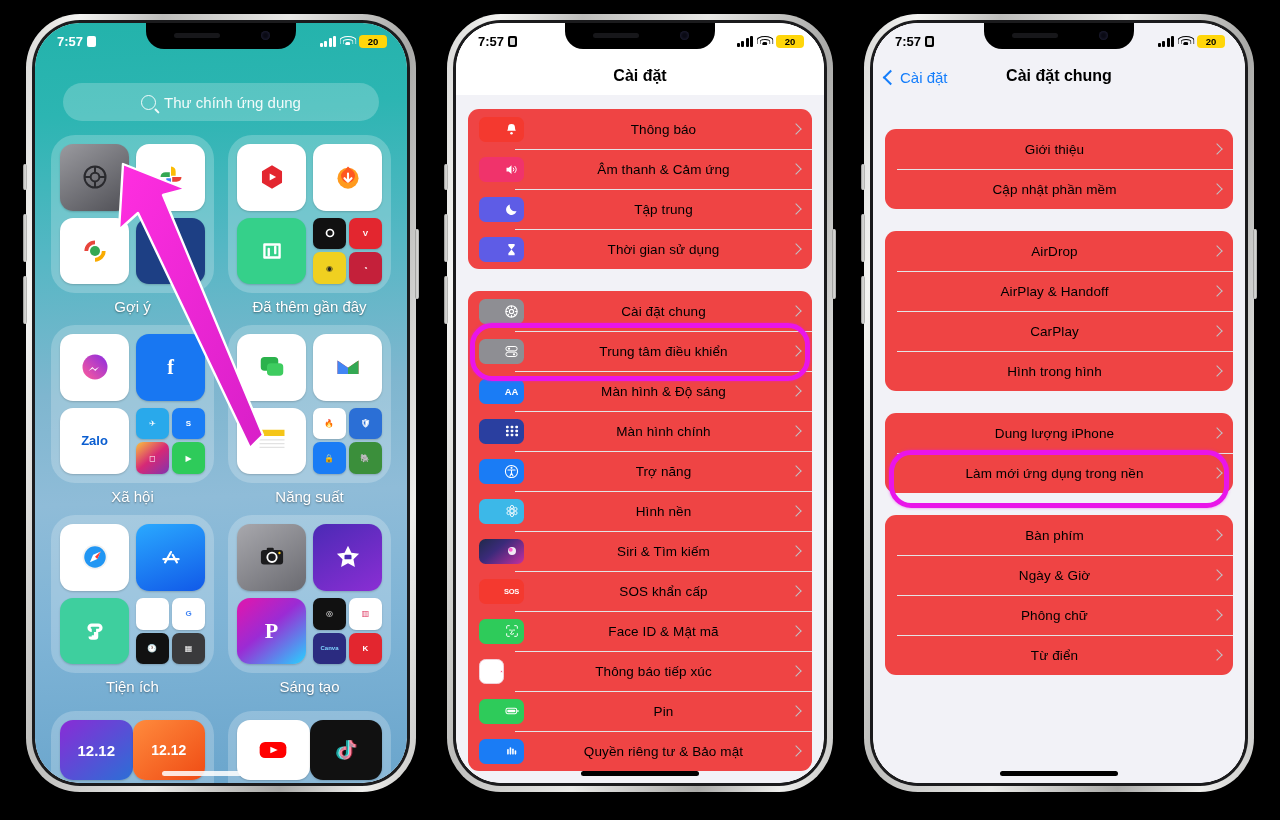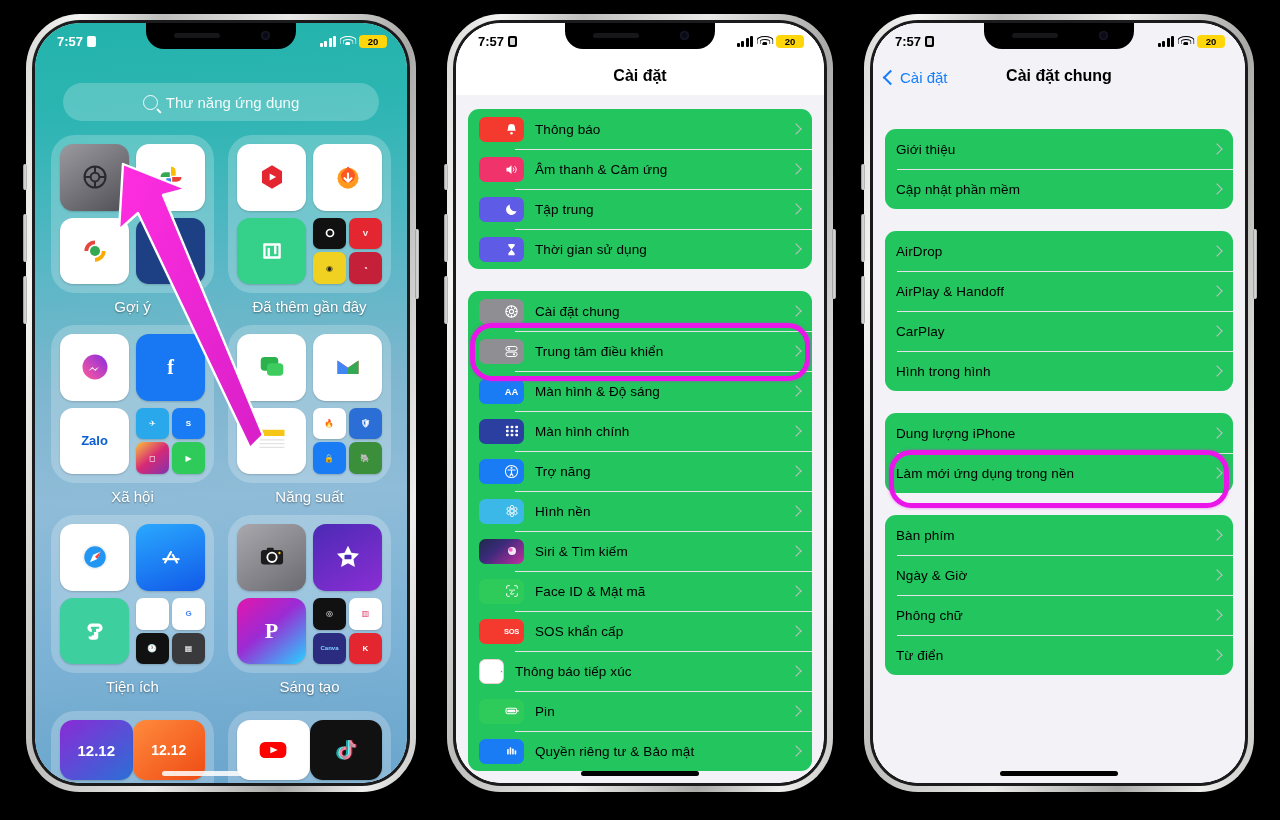--- a/index.html
+++ b/index.html
@@ -81,21 +81,21 @@
   .navbar{position:absolute;top:0;left:0;right:0;height:72px;background:rgba(255,255,255,.96);
      z-index:20;display:flex;align-items:flex-end;justify-content:center;padding-bottom:10px;
      box-sizing:border-box;}
   .navbar.plain{background:#f2f2f7;}
   .navtitle{font-size:16px;font-weight:700;color:#000;}
   .backbtn{position:absolute;left:12px;bottom:9px;display:flex;align-items:center;gap:3px;
      color:#157efb;font-size:15px;}
   .chev-l{width:9px;height:9px;border-left:2.3px solid currentColor;border-bottom:2.3px solid currentColor;
      transform:rotate(45deg);display:inline-block;margin-right:1px;}
   .listarea{position:absolute;left:0;right:0;top:72px;bottom:0;overflow:hidden;}
-  .group{background:#22c55e;border-radius:11px;margin:0 12px 22px;overflow:hidden;}
+  .group{background:#ef4444;border-radius:11px;margin:0 12px 22px;overflow:hidden;text-align:center;}
   .row{display:flex;align-items:center;height:40px;padding:0 12px 0 11px;position:relative;box-sizing:border-box;}
   .row+.row:before{content:"";position:absolute;left:47px;right:0;top:0;height:1px;background:#e4e4e6;}
   .row.noicon+.row.noicon:before{left:12px;}
   .rowicon{width:25px;height:25px;border-radius:6.5px;flex:0 0 auto;margin-right:11px;
      display:flex;align-items:center;justify-content:center;color:#fff;font-size:11px;font-weight:800;
      overflow:hidden;position:relative;padding-left:20px;}
   .rowlabel{flex:1;font-size:13.5px;color:#000;letter-spacing:.1px;}
   .chev{width:7px;height:7px;border-top:1.8px solid #c2c2c6;border-right:1.8px solid #c2c2c6;
      transform:rotate(45deg);flex:0 0 auto;}
   .hl{position:absolute;border:5px solid #e915e9;border-radius:22px;z-index:22;pointer-events:none;
@@ -139,21 +139,21 @@
                 <span></span>
                 <span></span>
                 <span></span>
               </span>
             <span class="batt" style="background:#ffd60a;">20</span>
           </div>
         </div>
 
         <div class="searchpill">
           <span class="mag"></span>
-          <span>Thư năng ứng dụng</span>
+          <span>Thư chính ứng dụng</span>
         </div>
 
         <div class="folders">
 
           <div class="fcell">
             <div class="folder">
               <div class="ic" style="background:linear-gradient(145deg,#9a9a9f,#4f4f55);">
                 <svg width="30" height="30" viewBox="0 0 24 24">
                     <g fill="none" stroke="#2a2a2e" stroke-width="1.6">
                       <circle cx="12" cy="12" r="8.4"></circle>
@@ -555,34 +555,34 @@
               <div class="rowicon" style="background:linear-gradient(140deg,#1f2a4a 0%,#3b2a7a 40%,#c62fa0 100%);">
                 <svg width="16" height="16" viewBox="0 0 24 24">
                     <circle cx="12" cy="12" r="6" fill="#fff" opacity=".9"></circle>
                     <circle cx="10" cy="10" r="3" fill="#ff5fd0"></circle>
                   </svg>
               </div>
               <div class="rowlabel">Siri &amp; Tìm kiếm</div>
               <div class="chev"></div>
             </div>
             <div class="row">
+              <div class="rowicon" style="background:#f4392f;font-size:7.5px;letter-spacing:-.2px;">SOS</div>
+              <div class="rowlabel">SOS khẩn cấp</div>
+              <div class="chev"></div>
+            </div>
+            <div class="row">
               <div class="rowicon" style="background:#2ecb5a;">
                 <svg width="16" height="16" viewBox="0 0 24 24">
                     <g fill="none" stroke="#fff" stroke-width="1.5" stroke-linecap="round">
                       <path d="M4 8V5.5A1.5 1.5 0 0 1 5.5 4H8M16 4h2.5A1.5 1.5 0 0 1 20 5.5V8M20 16v2.5a1.5 1.5 0 0 1-1.5 1.5H16M8 20H5.5A1.5 1.5 0 0 1 4 18.5V16"></path>
                       <path d="M9 10v1.5M15 10v1.5M12 10.5v3l-1 .8M9.5 16c1.6 1.2 3.4 1.2 5 0"></path>
                     </g>
                   </svg>
               </div>
               <div class="rowlabel">Face ID &amp; Mật mã</div>
-              <div class="chev"></div>
-            </div>
-            <div class="row">
-              <div class="rowicon" style="background:#f4392f;font-size:7.5px;letter-spacing:-.2px;">SOS</div>
-              <div class="rowlabel">SOS khẩn cấp</div>
               <div class="chev"></div>
             </div>
             <div class="row">
               <div class="rowicon" style="background:#fff;border:1px solid #f0d0d8;box-sizing:border-box;">
                 <svg width="17" height="17" viewBox="0 0 24 24">
                     <circle cx="12" cy="12" r="4.2" fill="#f0336b"></circle>
                     <g fill="#f0336b">
                       <circle cx="12" cy="4" r="1.3"></circle>
                       <circle cx="17.7" cy="6.3" r="1.3"></circle>
                       <circle cx="20" cy="12" r="1.3"></circle>

